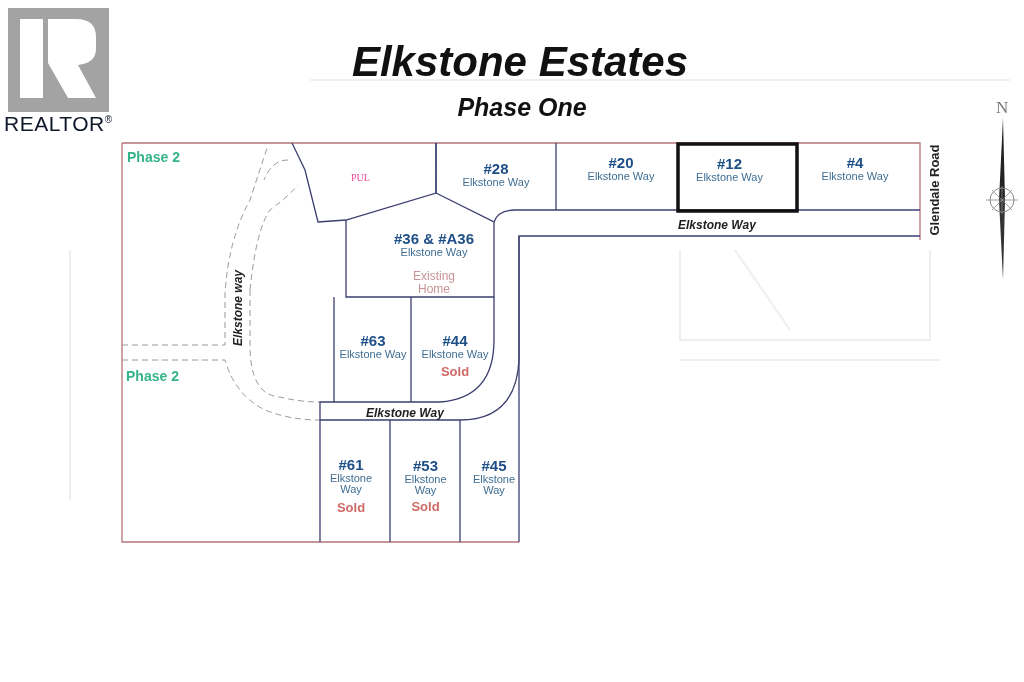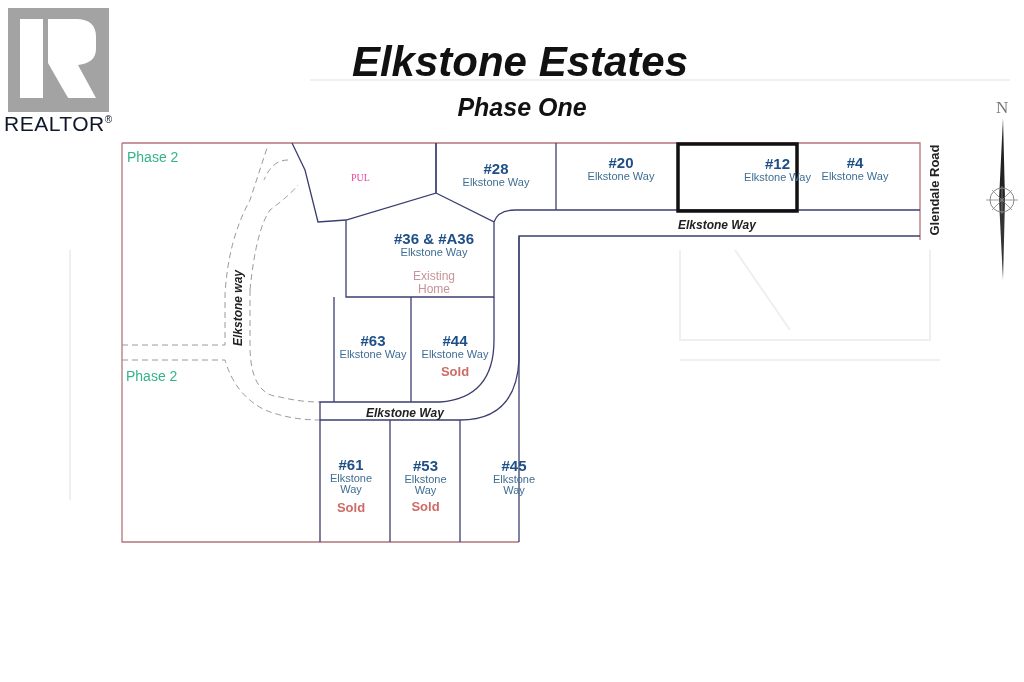--- a/index.html
+++ b/index.html
@@ -12,21 +12,21 @@
   .logo-text { position: absolute; left: 4px; top: 112px; font-family: "Liberation Sans", sans-serif; font-size: 21px; color: #0f172a; letter-spacing: 0.5px; }
   .logo-text sup { font-size: 10px; }
   .title { position: absolute; left: 0; width: 1040px; text-align: center; font-family: "Liberation Sans", sans-serif; font-style: italic; font-weight: bold; color: #111; }
   .t1 { top: 38px; font-size: 42px; }
   .t2 { top: 93px; font-size: 25px; left: 2px; }
   .lbl { position: absolute; text-align: center; font-family: "Liberation Sans", sans-serif; line-height: 1.05; }
   .lot-num { color: #1e4f87; font-weight: bold; font-size: 15px; }
   .lot-street { color: #3f6e93; font-size: 11px; }
   .sold { color: #d06a66; font-weight: bold; font-size: 13px; }
   .existing { color: #c99397; font-size: 12px; }
-  .phase { position: absolute; color: #33b487; font-weight: normal; font-family: "Liberation Sans", sans-serif; font-size: 14px; }
+  .phase { position: absolute; color: #33b487; font-weight: bold; font-family: "Liberation Sans", sans-serif; font-size: 14px; }
   .road { position: absolute; font-family: "Liberation Sans", sans-serif; font-style: italic; font-weight: bold; color: #222; font-size: 12px; white-space: nowrap; }
   .pul { position: absolute; font-family: Liberation Serif, serif; font-size: 10px; color: #ec4899; }
   .glendale { position: absolute; left: 934px; top: 190px; transform: translate(-50%,-50%) rotate(-90deg); font-family: "Liberation Sans", sans-serif; font-weight: bold; color: #222; font-size: 13px; white-space: nowrap; }
   .north { position: absolute; left: 996px; top: 98px; font-family: "Liberation Serif", serif; font-size: 17px; color: #777; }
   .lot { cursor: pointer; }
 </style>
 </head>
 <body>
 
 <div id="stage">
@@ -101,21 +101,21 @@
   <div class="pul" style="left:351px;top:172px;">PUL</div>
 
   <div class="lbl lot" style="left:446px;top:161px;width:100px;">
     <div class="lot-num">#28</div>
     <div class="lot-street">Elkstone Way</div>
   </div>
   <div class="lbl lot" style="left:567px;top:155px;width:108px;">
     <div class="lot-num">#20</div>
     <div class="lot-street">Elkstone Way</div>
   </div>
-  <div class="lbl lot" style="left:680px;top:156px;width:99px;margin-left:48px;">
+  <div class="lbl lot" style="left:680px;top:156px;width:99px;">
     <div class="lot-num">#12</div>
     <div class="lot-street">Elkstone Way</div>
   </div>
   <div class="lbl lot" style="left:800px;top:155px;width:110px;">
     <div class="lot-num">#4</div>
     <div class="lot-street">Elkstone Way</div>
   </div>
   <div class="lbl lot" style="left:346px;top:231px;width:176px;">
     <div class="lot-num">#36 &amp; #A36</div>
     <div class="lot-street">Elkstone Way</div>
@@ -136,21 +136,21 @@
     <div class="lot-street">Elkstone</div>
     <div class="lot-street">Way</div>
     <div class="sold" style="margin-top:5px;">Sold</div>
   </div>
   <div class="lbl lot" style="left:391px;top:458px;width:69px;">
     <div class="lot-num">#53</div>
     <div class="lot-street">Elkstone</div>
     <div class="lot-street">Way</div>
     <div class="sold" style="margin-top:3px;">Sold</div>
   </div>
-  <div class="lbl lot" style="left:461px;top:458px;width:66px;padding-left:20px;">
+  <div class="lbl lot" style="left:461px;top:458px;width:66px;">
     <div class="lot-num">#45</div>
     <div class="lot-street">Elkstone</div>
     <div class="lot-street">Way</div>
   </div>
 
   <div class="road" style="left:678px;top:218px;">Elkstone Way</div>
   <div class="road" style="left:366px;top:406px;">Elkstone Way</div>
   <div class="road" style="left:238px;top:308px;transform:translate(-50%,-50%) rotate(-90deg);">Elkstone way</div>
   <div class="glendale">Glendale Road</div>
 

